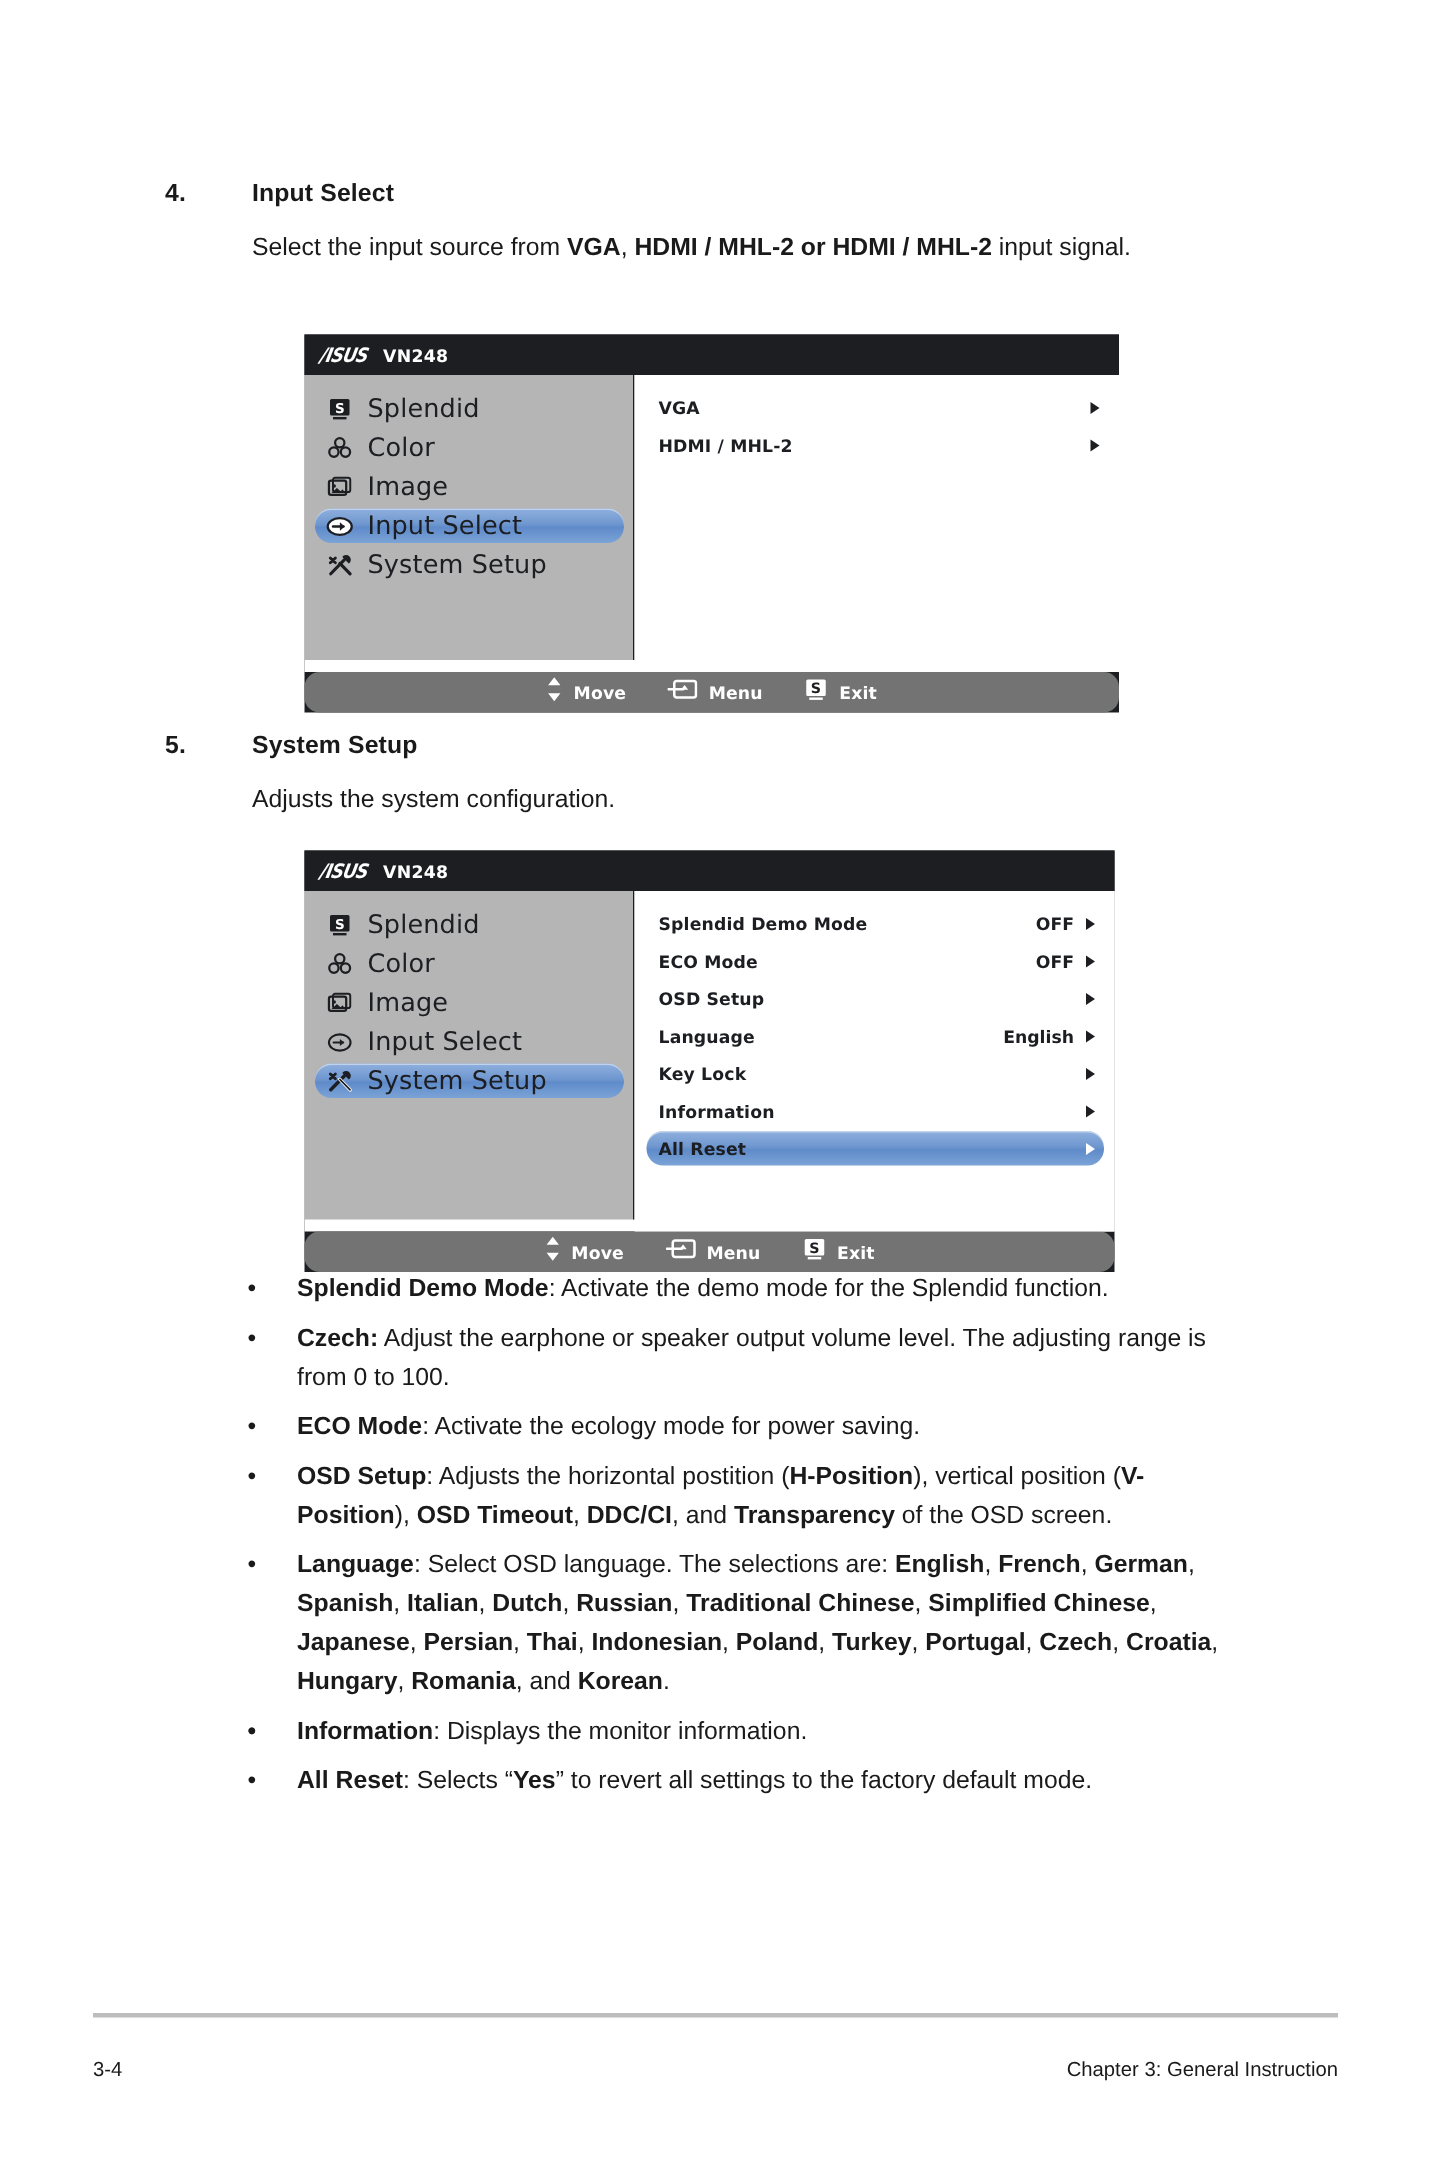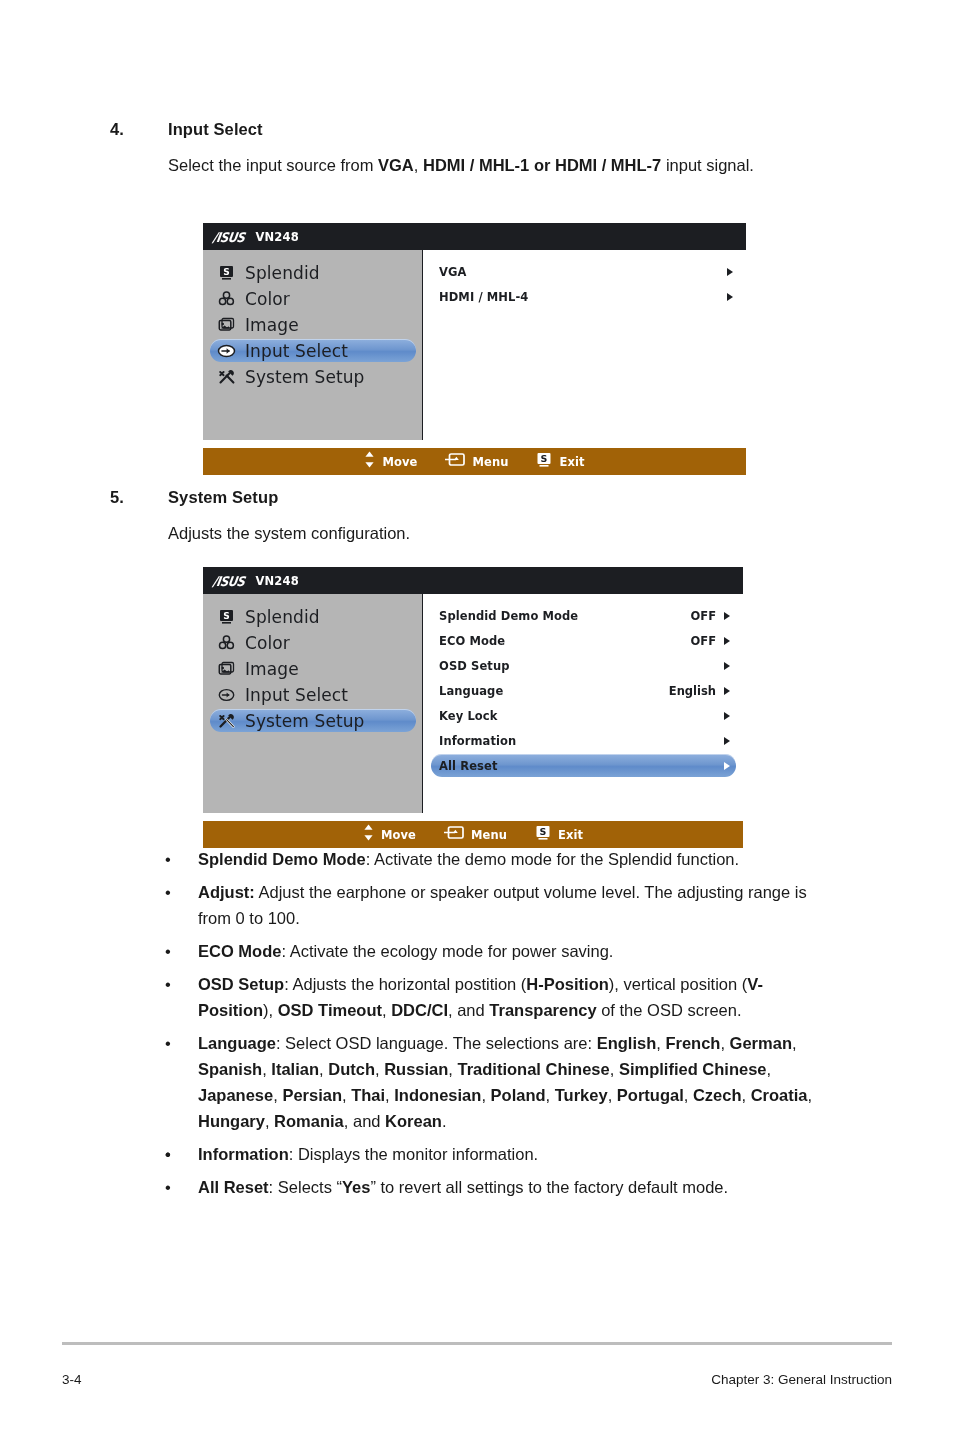--- a/index.html
+++ b/index.html
@@ -158,25 +158,26 @@
     width: 0; height: 0;
     border-left: 6px solid #1c1e22;
     border-top: 4.5px solid transparent;
     border-bottom: 4.5px solid transparent;
     flex: 0 0 auto;
   }
   .main-row.active .caret { border-left-color: #ffffff; }
 
   .osd-foot {
     height: 27px;
-    background: #a16207;
+    background: #737373;
     display: flex;
     align-items: center;
     justify-content: center;
     gap: 28px;
+    border-radius: 10px;
   }
   .foot-item {
     display: flex;
     align-items: center;
     gap: 7px;
   }
   .foot-text {
     font-size: 11.5px;
     font-weight: bold;
     color: #ffffff;
@@ -228,21 +229,21 @@
   }
 </style>
 </head>
 <body>
 
 <div class="page">
 
   <div class="section" style="left:110px; top:120px; width:720px;">
     <span class="sec-num">4.</span>
     <span class="sec-title">Input Select</span>
-    <div class="sec-body" style="top:32px;">Select the input source from <b>VGA</b>, <b>HDMI / MHL-1 or HDMI / MHL-7</b> input signal.</div>
+    <div class="sec-body" style="top:32px;">Select the input source from <b>VGA</b>, <b>HDMI / MHL-2 or HDMI / MHL-2</b> input signal.</div>
   </div>
 
   <div class="osd" style="left:203px; top:223px; width:543px;">
     <div class="osd-title">
       <span class="asus-logo">/ISUS</span>
       <span class="osd-model">VN248</span>
     </div>
     <div class="osd-body">
       <div class="osd-side" style="height:190px;">
 
@@ -305,21 +306,21 @@
 
       </div>
       <div class="osd-main" style="height:190px;">
 
         <div class="main-row">
           <span class="main-label">VGA</span>
           <span class="main-spacer"></span>
           <span class="caret"></span>
         </div>
         <div class="main-row">
-          <span class="main-label">HDMI / MHL-4</span>
+          <span class="main-label">HDMI / MHL-2</span>
           <span class="main-spacer"></span>
           <span class="caret"></span>
         </div>
 
       </div>
     </div>
     <div class="osd-foot">
       <div class="foot-item">
         <span>
           <svg width="11" height="17" viewBox="0 0 11 17">
@@ -505,21 +506,21 @@
     </div>
   </div>
 
   <div class="bullets" style="top:846px;">
     <div class="bullet">
       <span class="dot">•</span>
       <span><b>Splendid Demo Mode</b>: Activate the demo mode for the Splendid function.</span>
     </div>
     <div class="bullet">
       <span class="dot">•</span>
-      <span><b>Adjust:</b> Adjust the earphone or speaker output volume level. The adjusting range is from 0 to 100.</span>
+      <span><b>Czech:</b> Adjust the earphone or speaker output volume level. The adjusting range is from 0 to 100.</span>
     </div>
     <div class="bullet">
       <span class="dot">•</span>
       <span><b>ECO Mode</b>: Activate the ecology mode for power saving.</span>
     </div>
     <div class="bullet">
       <span class="dot">•</span>
       <span><b>OSD Setup</b>: Adjusts the horizontal postition (<b>H-Position</b>), vertical position (<b>V-Position</b>), <b>OSD Timeout</b>, <b>DDC/CI</b>, and <b>Transparency</b> of the OSD screen.</span>
     </div>
     <div class="bullet">

